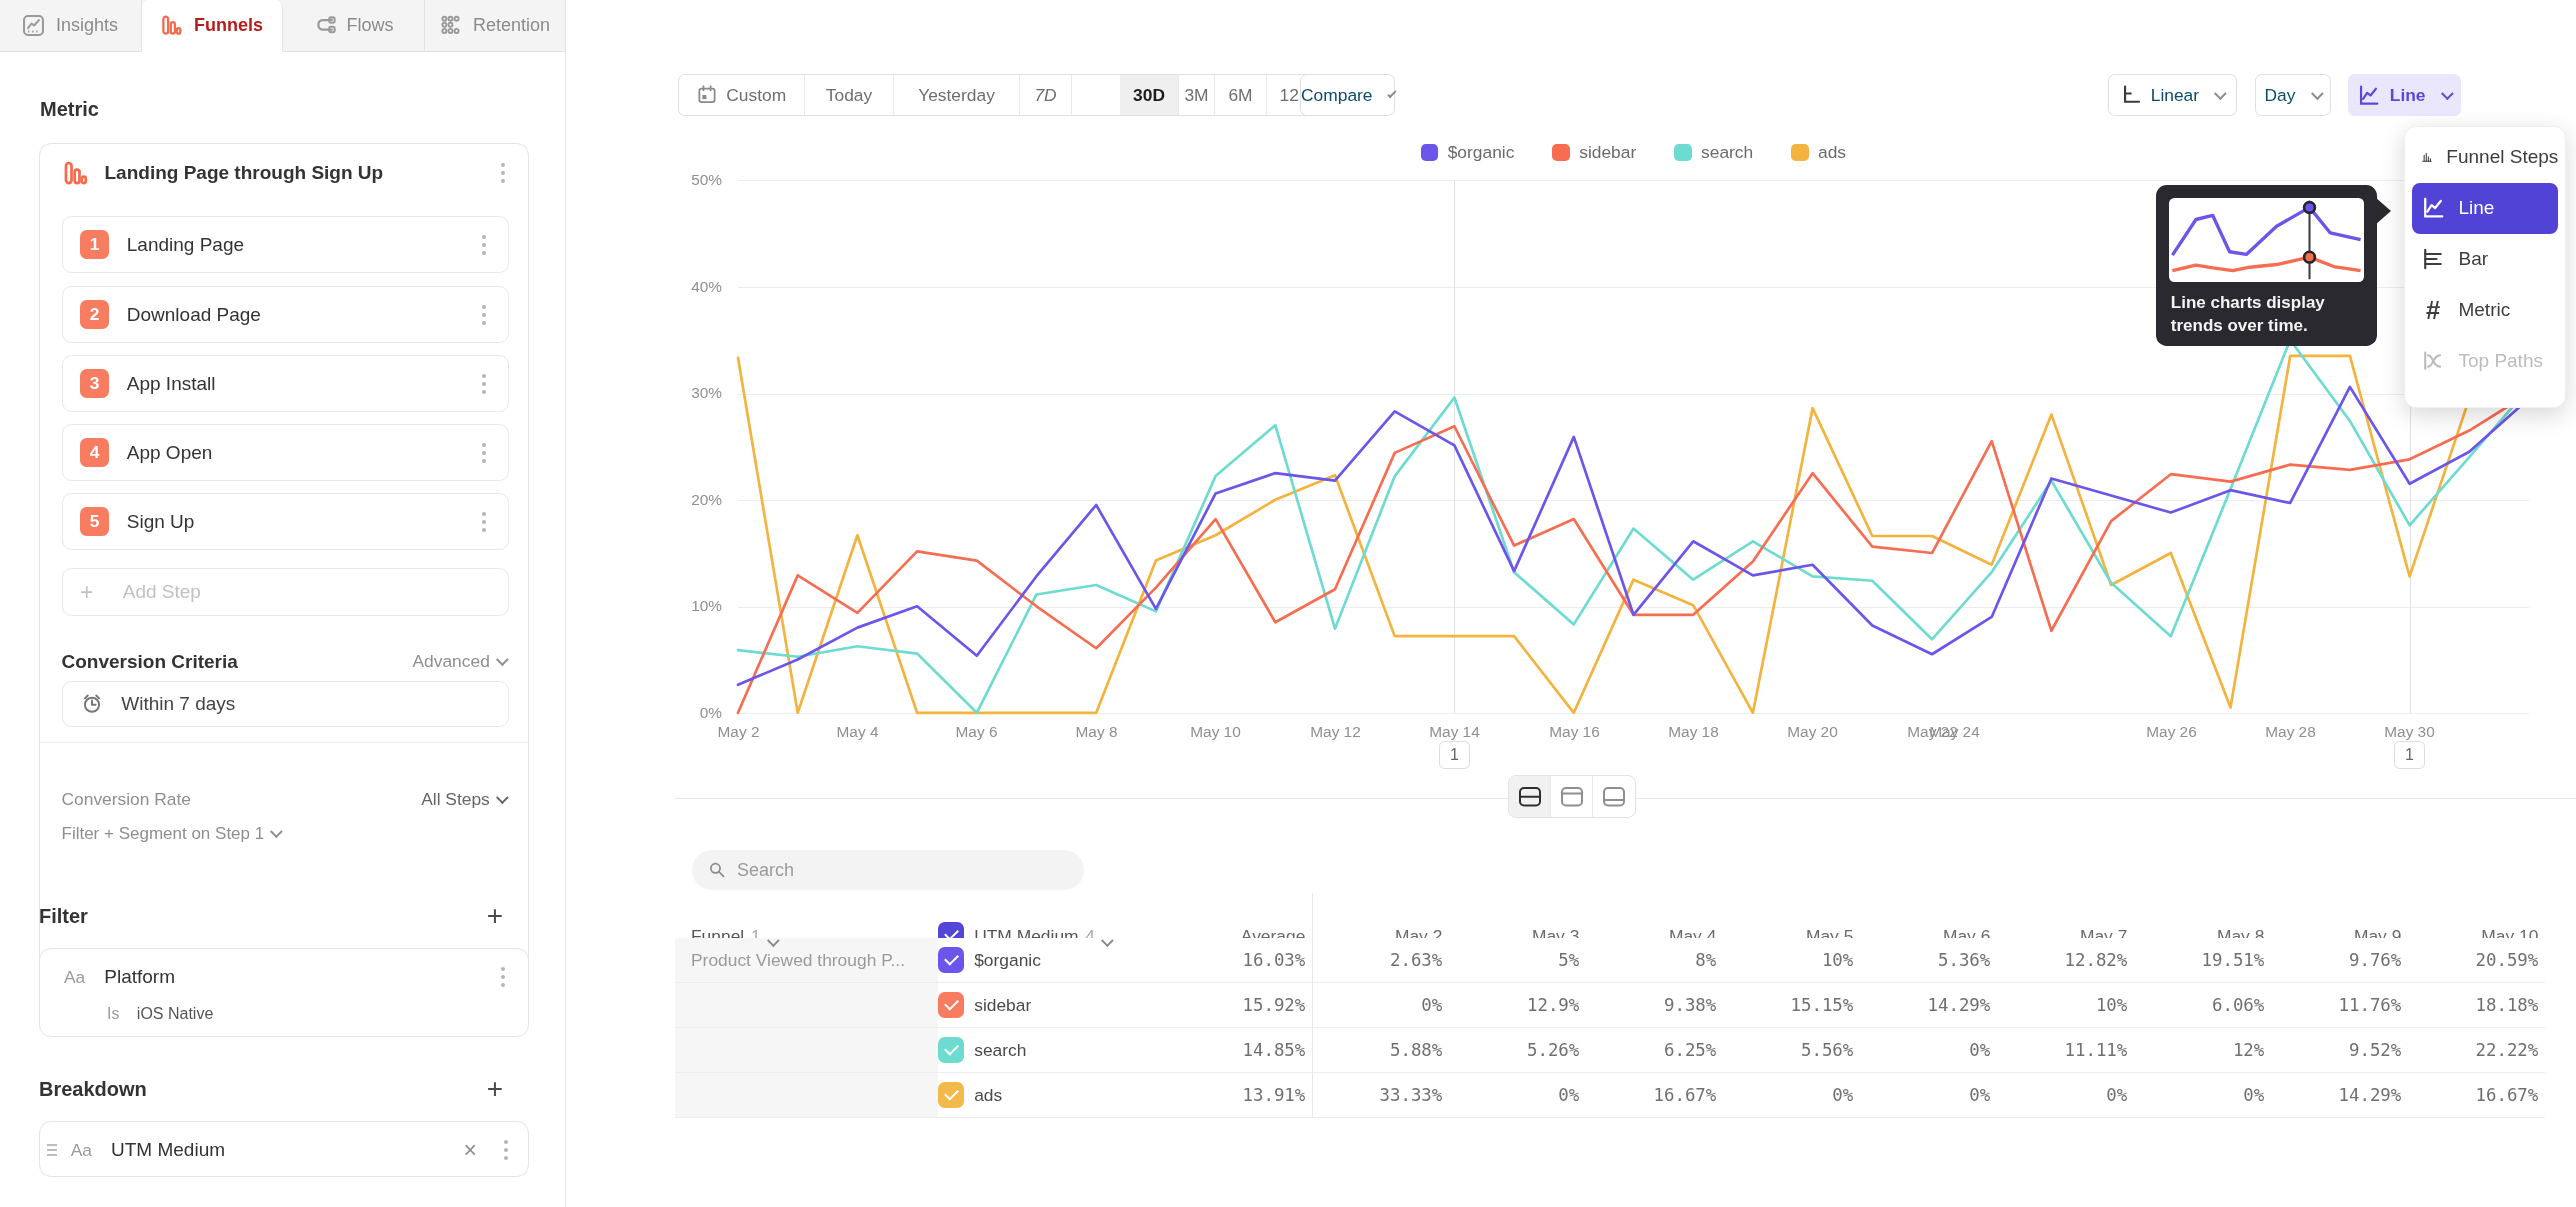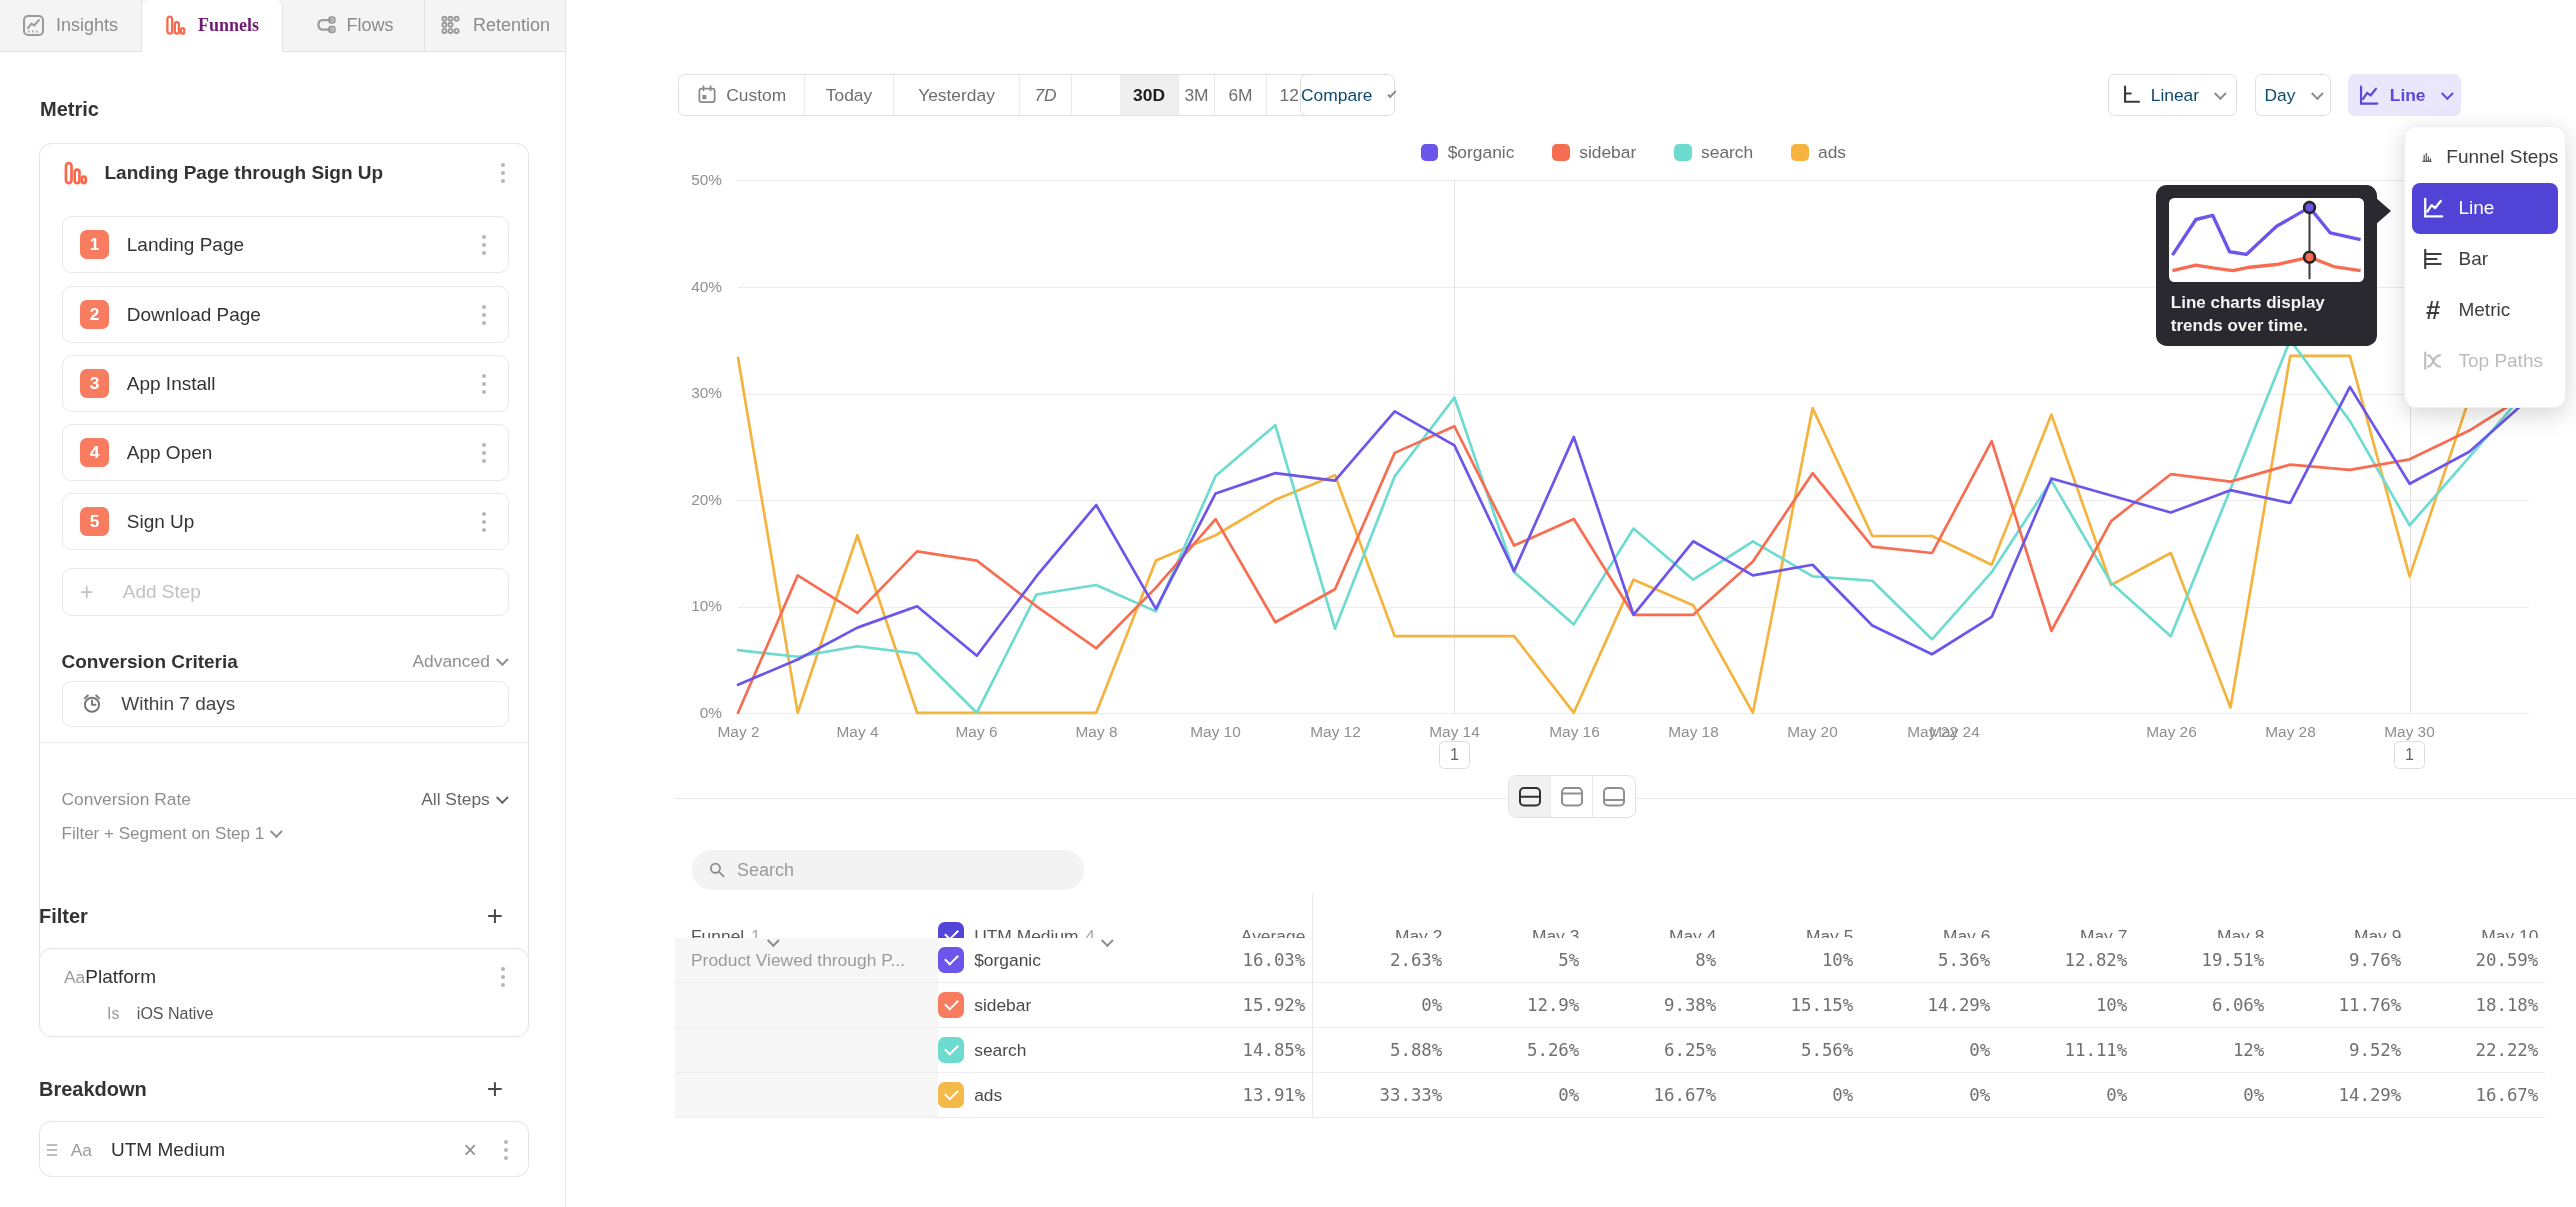--- a/index.html
+++ b/index.html
@@ -5,21 +5,21 @@
   * { margin:0; padding:0; box-sizing:border-box; }
   html,body { width:2576px; height:1208px; overflow:hidden; background:#fff;
     font-family:"Liberation Sans", sans-serif; }
   #app { position:absolute; left:0; top:0; width:2576px; height:1208px; background:#fff; }
 
   
   .tabbar { position:absolute; left:0; top:0; width:566px; height:52px; display:flex; background:#f4f4f4; }
   .tab { flex:1; display:flex; align-items:center; justify-content:center; gap:10.7px;
     font-size:18px; color:#8b8b8b; border-right:0.7px solid #e2e2e2; border-bottom:0.7px solid #e2e2e2; cursor:pointer; }
   .tab:first-child { border-left:none; }
-  .tab.active { background:#fff; border-bottom:0.7px solid #fff; color:#701a75; font-weight:bold; border-top-left-radius:6.7px; border-top-right-radius:6.7px;font-family:Liberation Serif, serif; }
+  .tab.active { background:#fff; border-bottom:0.7px solid #fff; color:#b91c1c; font-weight:bold; border-top-left-radius:6.7px; border-top-right-radius:6.7px; }
   .tab svg { flex:0 0 auto; }
 
   
   .sidebar { position:absolute; left:0; top:52px; width:566px; height:1155px; background:#fff; border-right:0.7px solid #e6e6e6; }
   .side-h { position:absolute; left:40px; font-size:20px; font-weight:bold; color:#333; }
   .headrow { position:absolute; left:39px; width:464px; display:flex; align-items:center; justify-content:space-between; }
   .plus { font-size:28px; font-weight:300; color:#4a4a4a; line-height:1; cursor:pointer; }
   .card { position:absolute; left:39px; width:490px; background:#fff; border:0.7px solid #e4e4e4; border-radius:12px; }
   .cardrow { position:absolute; display:flex; align-items:center; }
   .kebab { display:flex; flex-direction:column; gap:4px; cursor:pointer; padding:4px; }
@@ -255,21 +255,21 @@
       </div>
     </div>
 
     <div class="headrow" style="top:847px; height:34px;">
       <span class="side-h" style="position:static;">Filter</span>
       <span class="plus">+</span>
     </div>
     <div class="card" style="top:896px; height:89px;">
       <div class="cardrow" style="left:24px; right:19px; top:10.7px; height:35px;">
         <span style="font-size:17.4px; color:#9b9b9b;">Aa</span>
-        <span style="font-size:19px; color:#333; flex:1;">Platform</span>
+        <span style="font-size:19px; color:#333; margin-left:19px; flex:1;">Platform</span>
         <span class="kebab">
             <i></i>
             <i></i>
             <i></i>
           </span>
       </div>
       <div class="cardrow" style="left:67px; right:19px; top:51px; height:27px; gap:17.4px;">
         <span style="font-size:16px; color:#9b9b9b;">Is</span>
         <span style="font-size:16px; color:#555;">iOS Native</span>
       </div>

